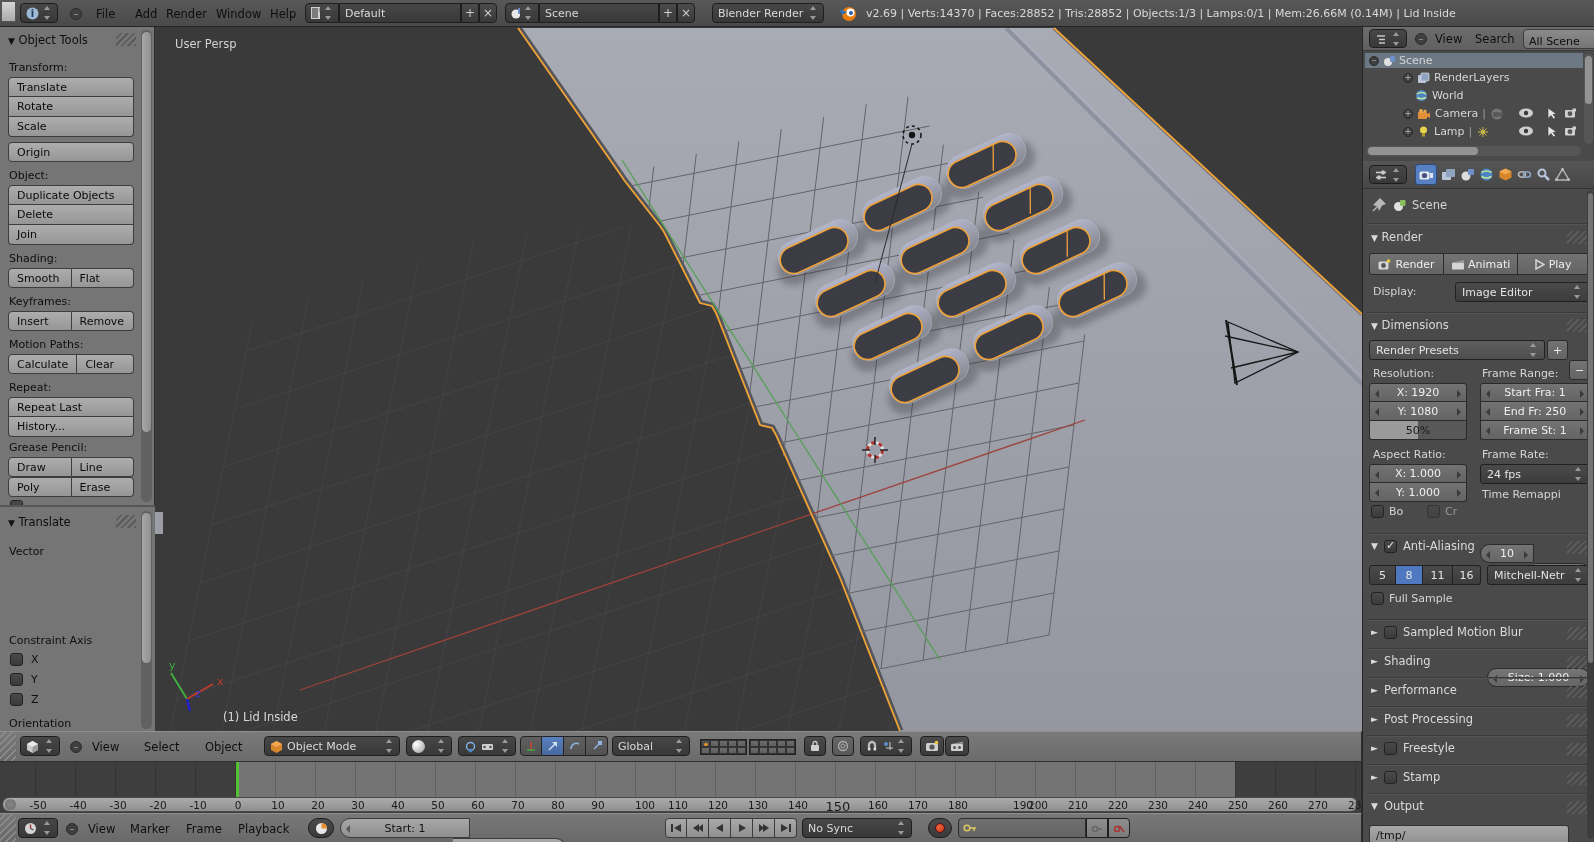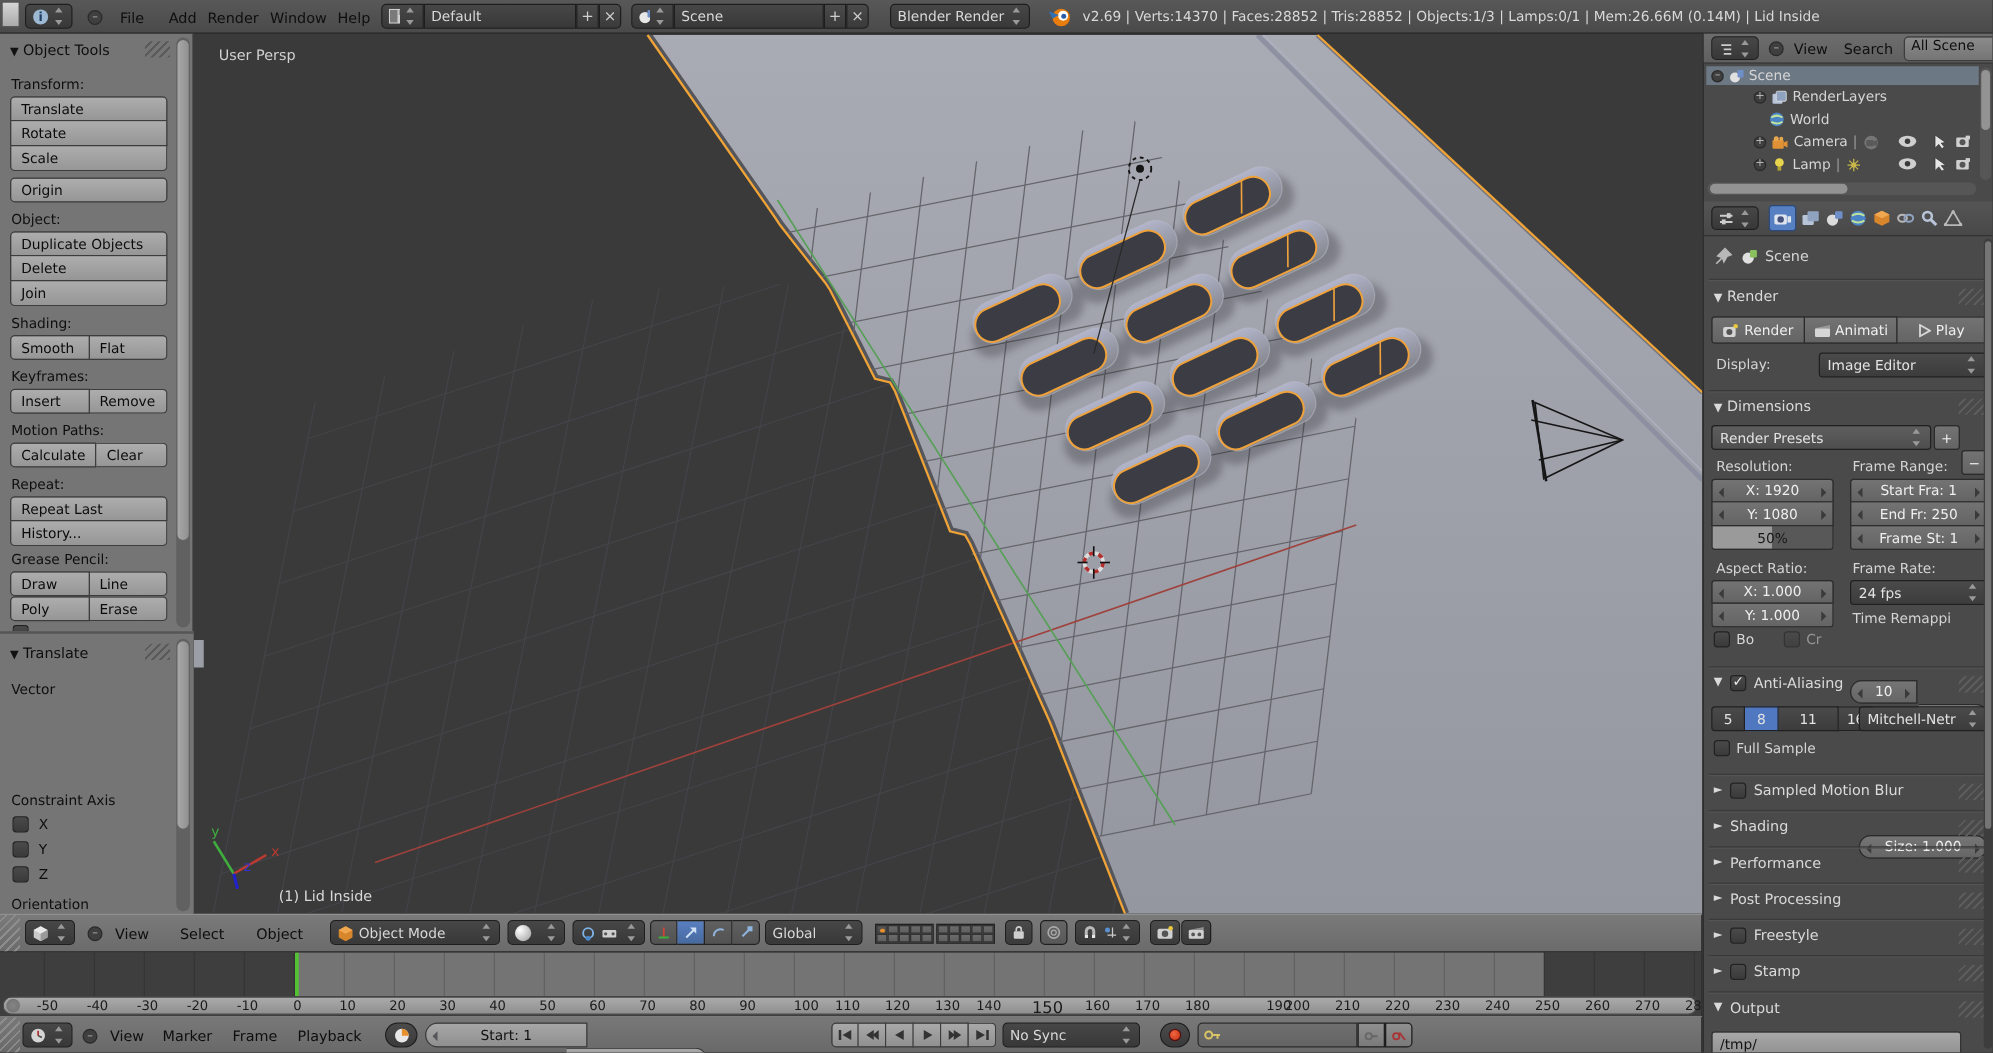--- a/index.html
+++ b/index.html
@@ -616,21 +616,21 @@
       <span style="position: absolute; left: 378px; top: 1px; width: 34px; text-align: center; font-size: 10.5px; color: rgb(27, 27, 27);">40</span>
       <span style="position: absolute; left: 418px; top: 1px; width: 34px; text-align: center; font-size: 10.5px; color: rgb(27, 27, 27);">50</span>
       <span style="position: absolute; left: 458px; top: 1px; width: 34px; text-align: center; font-size: 10.5px; color: rgb(27, 27, 27);">60</span>
       <span style="position: absolute; left: 498px; top: 1px; width: 34px; text-align: center; font-size: 10.5px; color: rgb(27, 27, 27);">70</span>
       <span style="position: absolute; left: 538px; top: 1px; width: 34px; text-align: center; font-size: 10.5px; color: rgb(27, 27, 27);">80</span>
       <span style="position: absolute; left: 578px; top: 1px; width: 34px; text-align: center; font-size: 10.5px; color: rgb(27, 27, 27);">90</span>
       <span style="position: absolute; left: 618px; top: 1px; width: 34px; text-align: right; font-size: 10.5px; color: rgb(27, 27, 27);">100</span>
       <span style="position: absolute; left: 658px; top: 1px; width: 34px; text-align: center; font-size: 10.5px; color: rgb(27, 27, 27);">110</span>
       <span style="position: absolute; left: 698px; top: 1px; width: 34px; text-align: center; font-size: 10.5px; color: rgb(27, 27, 27);">120</span>
       <span style="position: absolute; left: 738px; top: 1px; width: 34px; text-align: center; font-size: 10.5px; color: rgb(27, 27, 27);">130</span>
-      <span style="position: absolute; left: 778px; top: 1px; width: 34px; font-size: 10.5px; color: rgb(27, 27, 27);">140</span>
+      <span style="position: absolute; left: 778px; top: 1px; width: 34px; text-align: center; font-size: 10.5px; color: rgb(27, 27, 27);">140</span>
       <span style="position: absolute; left: 818px; top: 1px; width: 34px; text-align: center; font-size: 13px; color: rgb(27, 27, 27);">150</span>
       <span style="position: absolute; left: 858px; top: 1px; width: 34px; text-align: center; font-size: 10.5px; color: rgb(27, 27, 27);">160</span>
       <span style="position: absolute; left: 898px; top: 1px; width: 34px; text-align: center; font-size: 10.5px; color: rgb(27, 27, 27);">170</span>
       <span style="position: absolute; left: 938px; top: 1px; width: 34px; text-align: center; font-size: 10.5px; color: rgb(27, 27, 27);">180</span>
       <span style="position: absolute; left: 978px; top: 1px; width: 34px; text-align: center; font-size: 10.5px; color: rgb(27, 27, 27); margin-left: 25px;">190</span>
       <span style="position: absolute; left: 1018px; top: 1px; width: 34px; text-align: center; font-size: 10.5px; color: rgb(27, 27, 27);">200</span>
       <span style="position: absolute; left: 1058px; top: 1px; width: 34px; text-align: center; font-size: 10.5px; color: rgb(27, 27, 27);">210</span>
       <span style="position: absolute; left: 1098px; top: 1px; width: 34px; text-align: center; font-size: 10.5px; color: rgb(27, 27, 27);">220</span>
       <span style="position: absolute; left: 1138px; top: 1px; width: 34px; text-align: center; font-size: 10.5px; color: rgb(27, 27, 27);">230</span>
       <span style="position: absolute; left: 1178px; top: 1px; width: 34px; text-align: center; font-size: 10.5px; color: rgb(27, 27, 27);">240</span>
@@ -740,21 +740,21 @@
       <svg class="ricon" width="12" height="12">
           <line x1="2" y1="3" x2="10" y2="3" stroke="#ccc" stroke-width="1.4"></line>
           <line x1="4" y1="6.5" x2="10" y2="6.5" stroke="#ccc" stroke-width="1.4"></line>
           <line x1="4" y1="10" x2="10" y2="10" stroke="#ccc" stroke-width="1.4"></line>
         </svg>
       <span class="spin"></span>
     </div>
     <div class="abs circm" style="left:52px;top:6px">–</div>
     <span class="abs menu" style="left:72px;top:5px">View</span>
     <span class="abs menu" style="left:112px;top:5px">Search</span>
-    <div class="abs" style="left:160px;top:2px;width:72px;height:20px;background:linear-gradient(#8b8b8b,#757575);border:1px solid #3c3c3c;border-radius:4px 0 0 4px;display:flex;align-items:flex-start;padding:0 5px;color:#0e0e0e">
+    <div class="abs" style="left:160px;top:2px;width:72px;height:20px;background:linear-gradient(#8b8b8b,#757575);border:1px solid #3c3c3c;border-radius:4px 0 0 4px;display:flex;align-items:flex-end;padding:0 5px;color:#0e0e0e">
         <span>All Scene</span>
       </div>
   </div>
 
   <div class="abs" style="left:2px;top:26px;width:218px;height:15px;background:#6d7885;display:flex;align-items:center;gap:4px;padding-left:4px">
     <span class="circm" style="width:10px;height:10px">–</span>
     <svg class="ricon" width="12" height="12">
         <circle cx="5" cy="7" r="4" fill="#e0e0e0"></circle>
         <rect x="7" y="1" width="5" height="6" rx="1" fill="#6f8fc9"></rect>
       </svg>
@@ -1029,21 +1029,21 @@
       <span>Anti-Aliasing</span>
     </div>
   <div class="hatch" style="left:204px;top:380px"></div>
   <div class="abs flex" style="left:6px;top:404px">
     <div class="pdd" style="width:27px;border-radius:3px 0 0 3px;justify-content:center">
         <span>5</span>
       </div>
     <div class="pdd" style="width:27px;border-radius:0;border-left:0;background:#5078c0;justify-content:center">
         <span>8</span>
       </div>
-    <div class="pdd" style="width:48px;border-radius:0;border-left:0;justify-content:center">
+    <div class="pdd" style="width:30px;border-radius:0;border-left:0;justify-content:center">
         <span>11</span>
       </div>
     <div class="pdd" style="width:28px;border-radius:0 3px 3px 0;border-left:0;justify-content:center">
         <span>16</span>
       </div>
   </div>
   <div class="abs pdd" style="left:124px;top:404px;width:103px">
       <span>Mitchell-Netr</span>
       <span class="spin"></span>
     </div>

